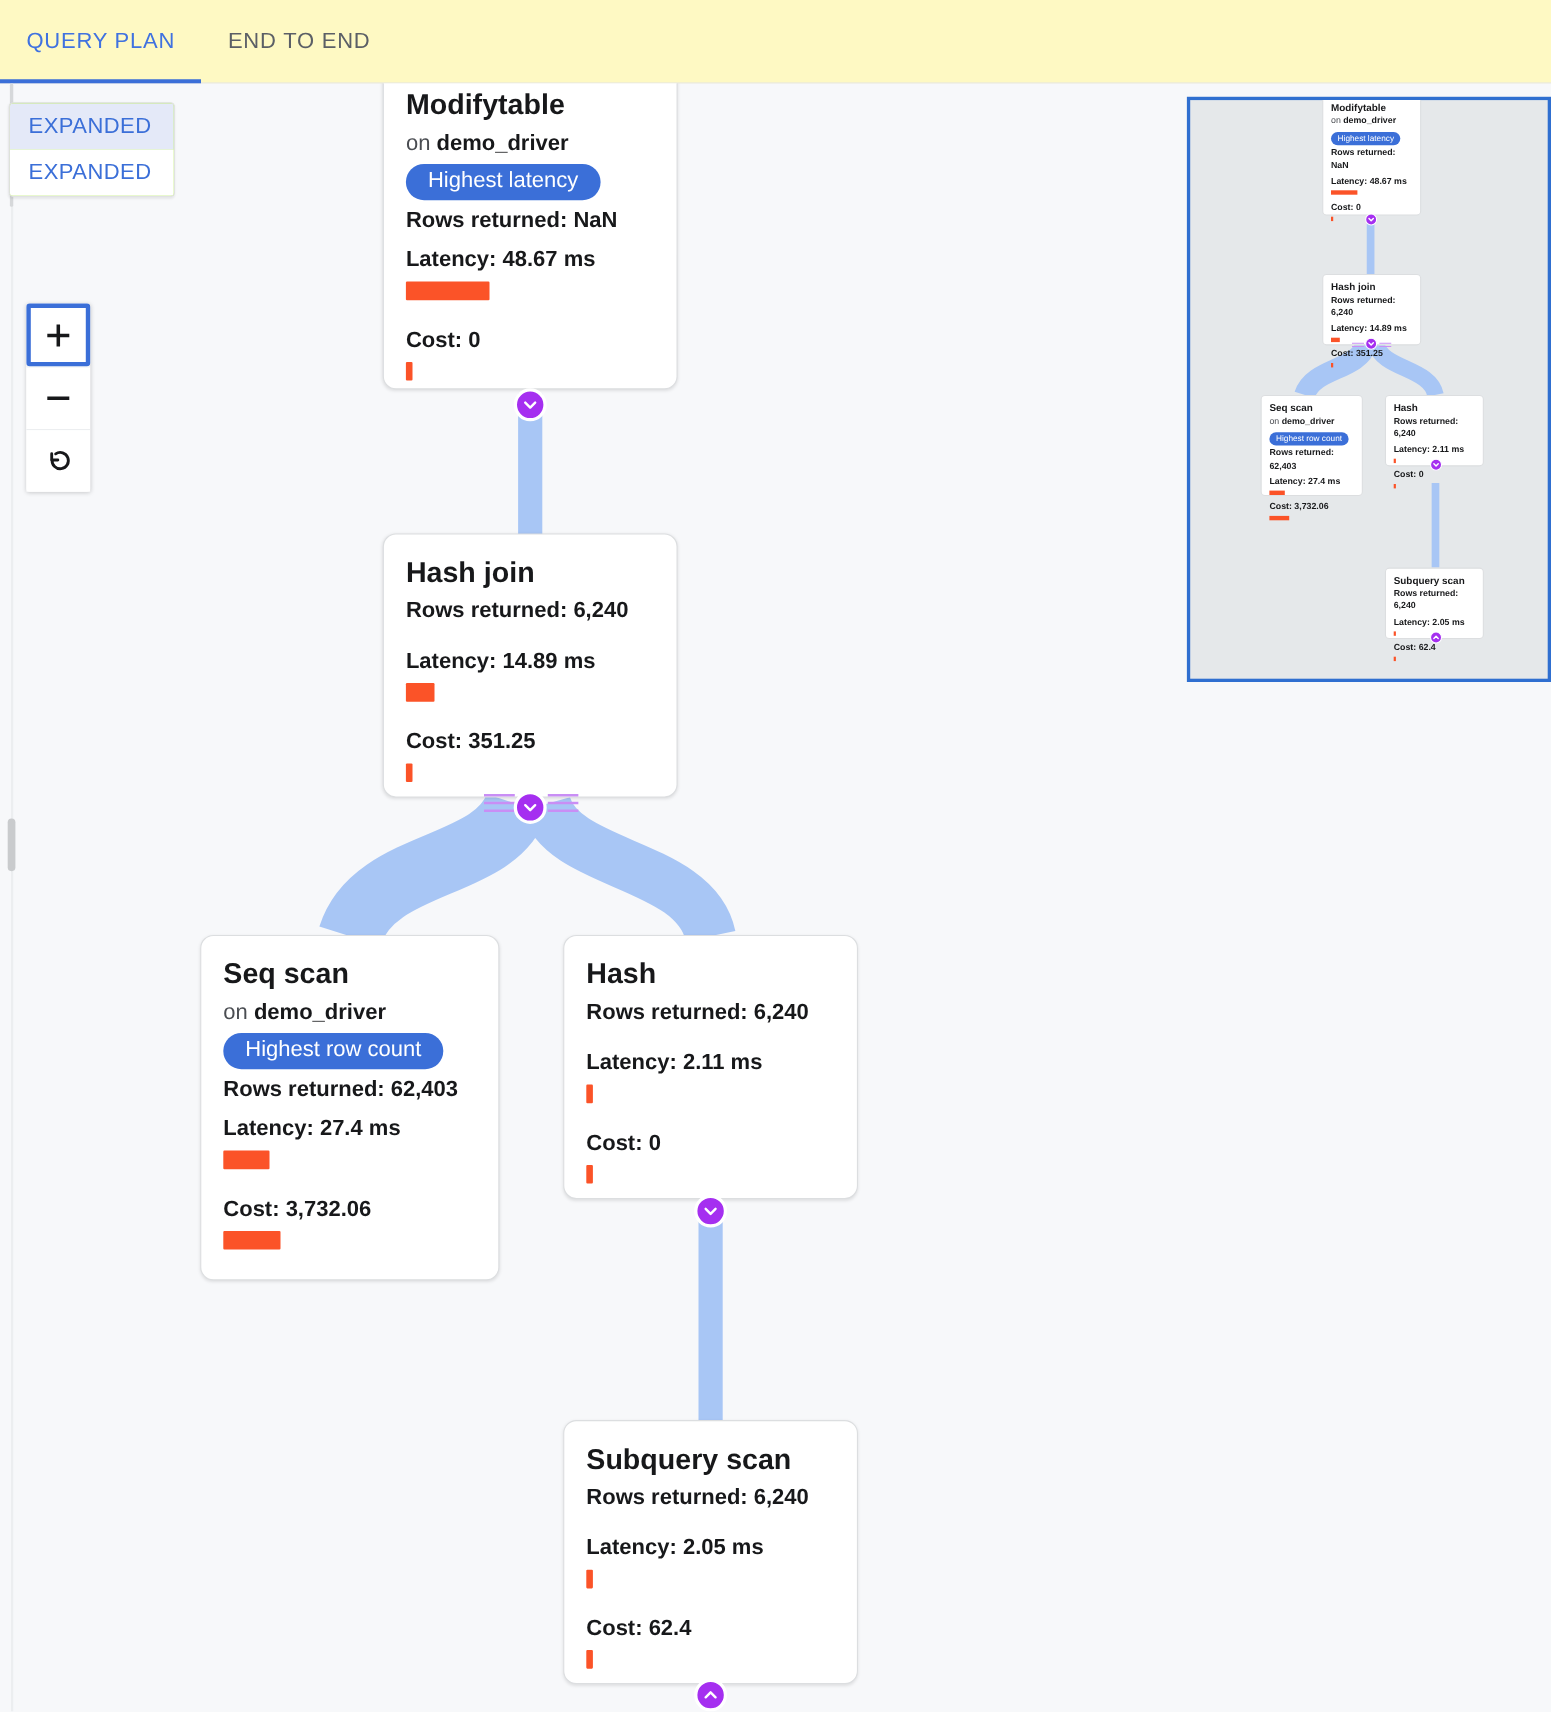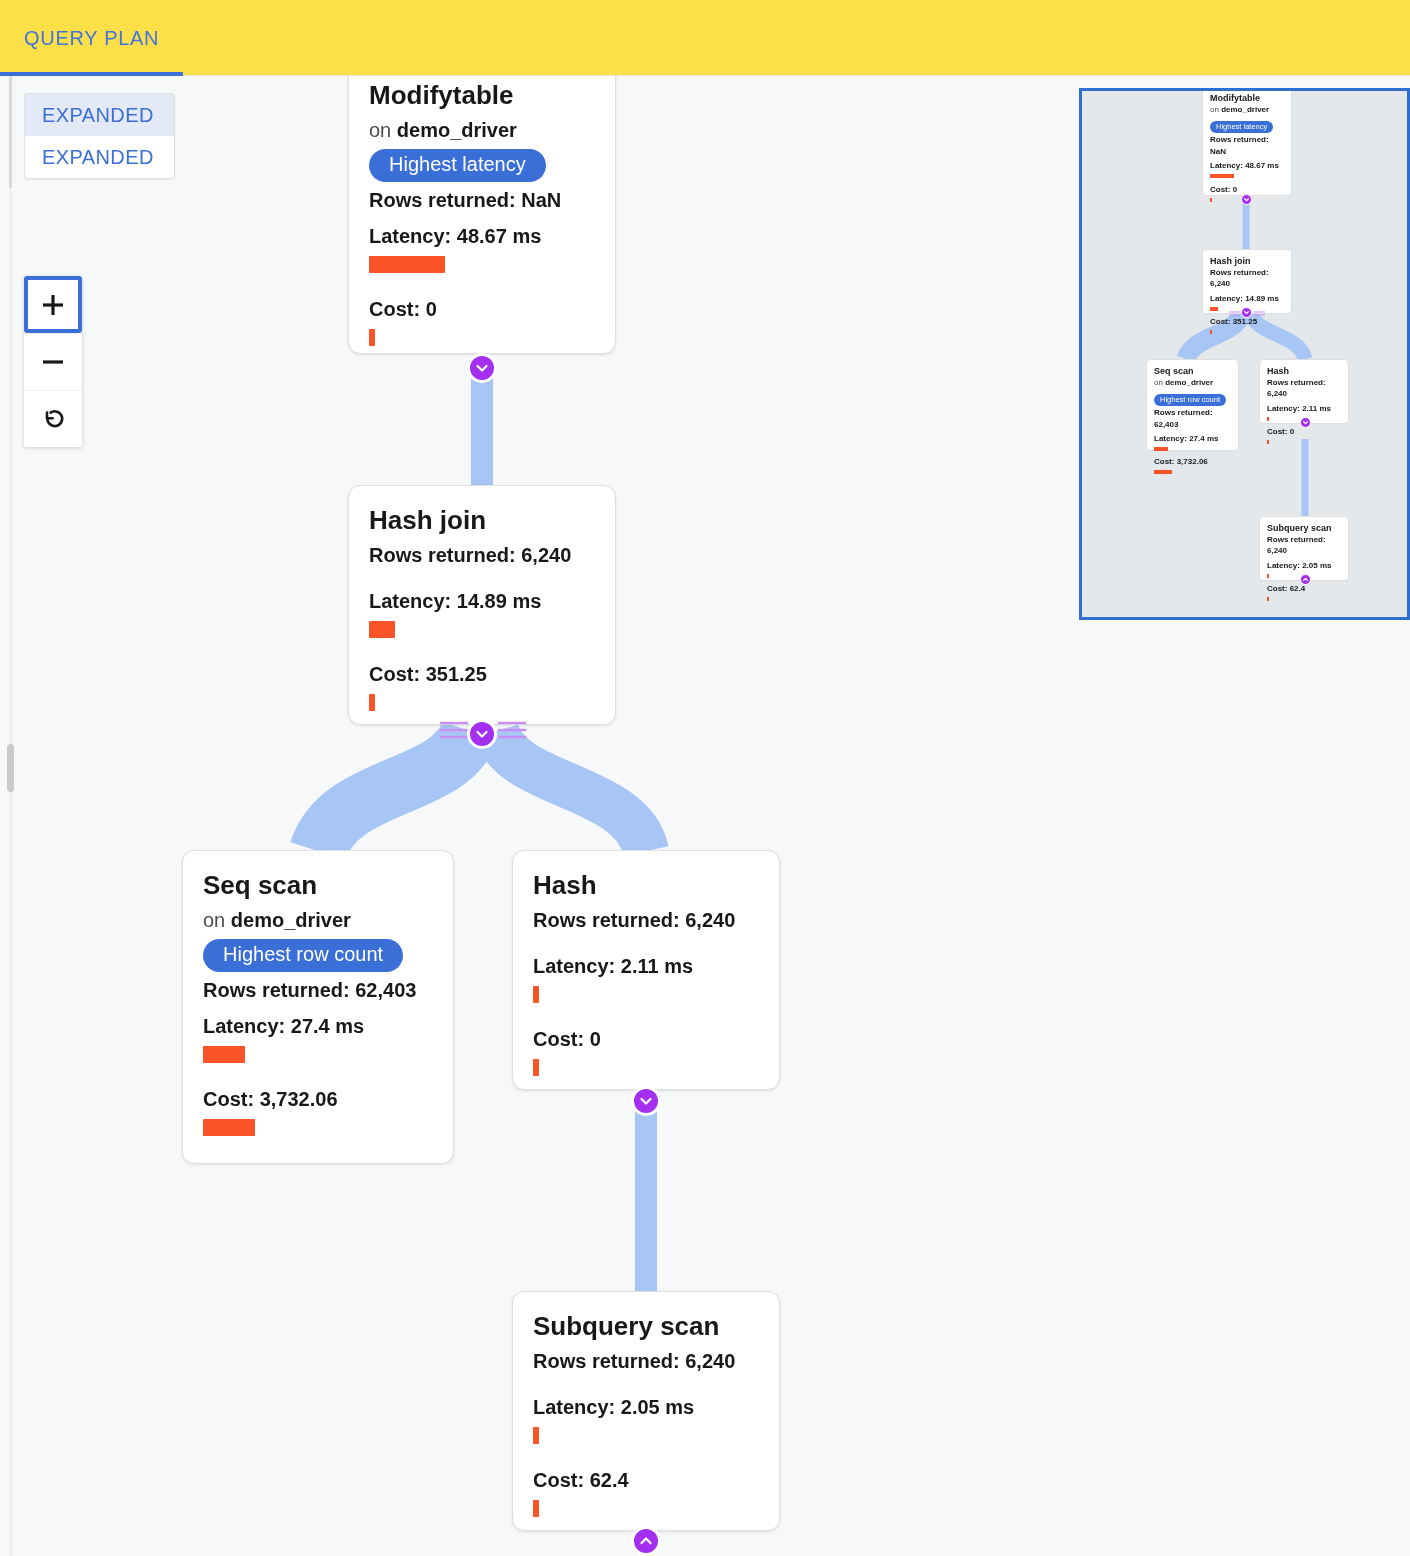--- a/index.html
+++ b/index.html
@@ -6,21 +6,21 @@
   html, body {
     width: 1410px; height: 1556px;
     font-family: "Liberation Sans", sans-serif;
     background: #f7f8fa;
     overflow: hidden;
   }
 
   
   .tabbar {
     position: absolute; top: 0; left: 0; width: 1410px; height: 76px;
-    background: #fde047;
+    background: #fef9c3;
     border-bottom: 1px solid #e2e3e5;
     display: flex; align-items: stretch;
   }
   .tab {
     display: flex; align-items: center; justify-content: center;
     height: 76px; padding: 0 24px;
     font-size: 20px; font-weight: 500; letter-spacing: 0.7px;
     cursor: pointer; background: transparent; border: none;
     font-family: "Liberation Sans", sans-serif;
   }
@@ -44,21 +44,21 @@
     position: absolute; left: 9px; top: 0px; width: 3px; height: 112px;
     background: #d6d8da; border-radius: 2px;
   }
   .rail-handle {
     position: absolute; left: 7px; top: 668px; width: 7px; height: 48px;
     background: #c9cbcd; border-radius: 4px; cursor: grab;
   }
 
   
   .view-toggle {
-    position: absolute; left: 24px; top: 17px;
+    position: absolute; left: 8px; top: 17px;
     width: 151px; background: #bef264;
     border: 1px solid #e0e1e3; border-radius: 4px;
     box-shadow: 0 1px 2px rgba(0,0,0,0.07);
     overflow: hidden;
   }
   .view-opt {
     height: 42px; display: flex; align-items: center; padding-left: 17px;
     font-size: 20px; font-weight: 500; letter-spacing: 0.4px;
     color: #3b6fd8; cursor: pointer; background: #ffffff;
   }
@@ -158,20 +158,21 @@
     background: #a52ff0; border: 1.5px solid #fff; z-index: 6;
     display: flex; align-items: center; justify-content: center;
   }
   .mm-edges { position: absolute; inset: 0; z-index: 2; }
 </style>
 </head>
 <body>
 
 <div class="tabbar">
   <button class="tab active">QUERY PLAN</button>
+  <button class="tab inactive">END TO END</button>
 </div>
 
 <div class="canvas">
 
   <div class="rail-line"></div>
   <div class="rail-top"></div>
   <div class="rail-handle"></div>
 
   <svg class="edges" width="1410" height="1480">
 

